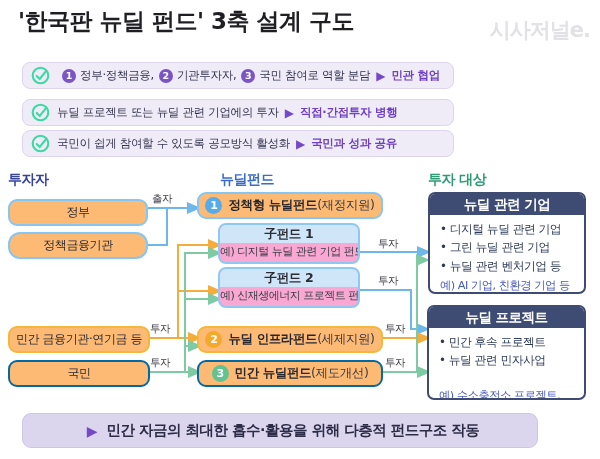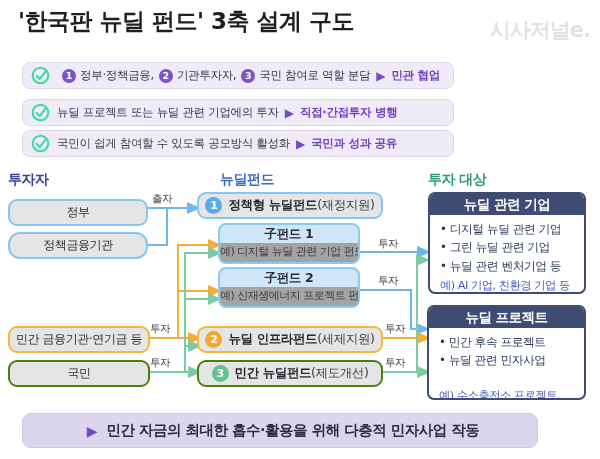--- a/index.html
+++ b/index.html
@@ -14,33 +14,33 @@
   .ctext{font-size:11.5px;color:#33334d;letter-spacing:-0.3px;}
   .badge{flex:none;width:14px;height:14px;border-radius:50%;background:#7a55c5;color:#fff;font-size:9.5px;font-weight:bold;display:inline-flex;align-items:center;justify-content:center;margin:0 4px 0 5px;}
   .tri{color:#7448c8;font-size:12px;margin:0 6px;}
   .hl{font-size:11.5px;font-weight:bold;color:#6f3fc4;letter-spacing:-0.3px;}
 
   .colhead{position:absolute;top:171px;font-size:14px;font-weight:bold;letter-spacing:-0.5px;}
   .ch-inv{left:8px;width:140px;color:#35429e;}
   .ch-fund{left:220px;width:160px;color:#3a6cc8;}
   .ch-tgt{left:428px;width:158px;color:#2f9b74;}
 
-  .box{position:absolute;box-sizing:border-box;background:#e5e5e5;border-radius:9px;display:flex;align-items:center;justify-content:center;font-size:12px;color:#2a2a33;letter-spacing:-0.4px;white-space:nowrap;}
+  .box{position:absolute;box-sizing:border-box;background:#fdba74;border-radius:9px;display:flex;align-items:center;justify-content:center;font-size:12px;color:#2a2a33;letter-spacing:-0.4px;white-space:nowrap;}
   .b-blue{border:2px solid #85c6f2;}
   .b-yellow{border:2px solid #f6b63c;}
-  .b-green{border:2px solid #4d7c0f;}
+  .b-green{border:2px solid #0369a1;}
 
   .numcircle{flex:none;width:17px;height:17px;border-radius:50%;color:#fff;font-size:11px;font-weight:bold;display:flex;align-items:center;justify-content:center;margin-right:6px;}
   .n-blue{background:#56aceb;}
   .n-yellow{background:#f5a92c;}
   .n-green{background:#62c391;}
   .fbold{font-weight:bold;font-size:12.5px;color:#26262e;}
   .fnorm{font-size:12.5px;color:#3a3a44;}
 
-  .subbox{position:absolute;box-sizing:border-box;border:2px solid #8ec9f2;border-radius:8px;overflow:hidden;background:#a3a3a3;}
+  .subbox{position:absolute;box-sizing:border-box;border:2px solid #8ec9f2;border-radius:8px;overflow:hidden;background:#f9a8d4;}
   .subhead{background:#cfe6f8;text-align:center;font-weight:bold;font-size:12.5px;color:#2b2b33;line-height:18px;letter-spacing:-0.3px;}
   .subbody{text-align:center;font-size:11px;color:#3a3a42;line-height:17px;letter-spacing:-0.5px;white-space:nowrap;}
 
   .target{position:absolute;box-sizing:border-box;border:2px solid #3e4c73;border-radius:7px;background:#fff;overflow:hidden;}
   .thead{background:#3e4c73;color:#ffffff;font-weight:bold;font-size:13.5px;text-align:center;line-height:21px;letter-spacing:-0.5px;}
   .tbody{padding:5px 8px 4px 10px;font-size:11.8px;color:#2c3a57;letter-spacing:-0.5px;}
   .bullet{line-height:1.55;white-space:nowrap;}
   .bullet::before{content:"\2022\00a0";color:#2c3a57;}
   .texample{color:#4558c0;font-size:11.3px;margin-top:3px;line-height:1.4;white-space:nowrap;}
 
@@ -187,16 +187,16 @@
   <span class="edgelabel" style="left:152px;top:192px;">출자</span>
   <span class="edgelabel" style="left:150px;top:322px;">투자</span>
   <span class="edgelabel" style="left:150px;top:356px;">투자</span>
   <span class="edgelabel" style="left:378px;top:237px;">투자</span>
   <span class="edgelabel" style="left:378px;top:274px;">투자</span>
   <span class="edgelabel" style="left:385px;top:322px;">투자</span>
   <span class="edgelabel" style="left:385px;top:356px;">투자</span>
 
   <div class="footer">
     <span class="tri">▶</span>
-    <span class="ftext">민간 자금의 최대한 흡수·활용을 위해 다층적 민자사업 작동</span>
+    <span class="ftext">민간 자금의 최대한 흡수·활용을 위해 다층적 펀드구조 작동</span>
   </div>
 
 </div>
 
 </body></html>

